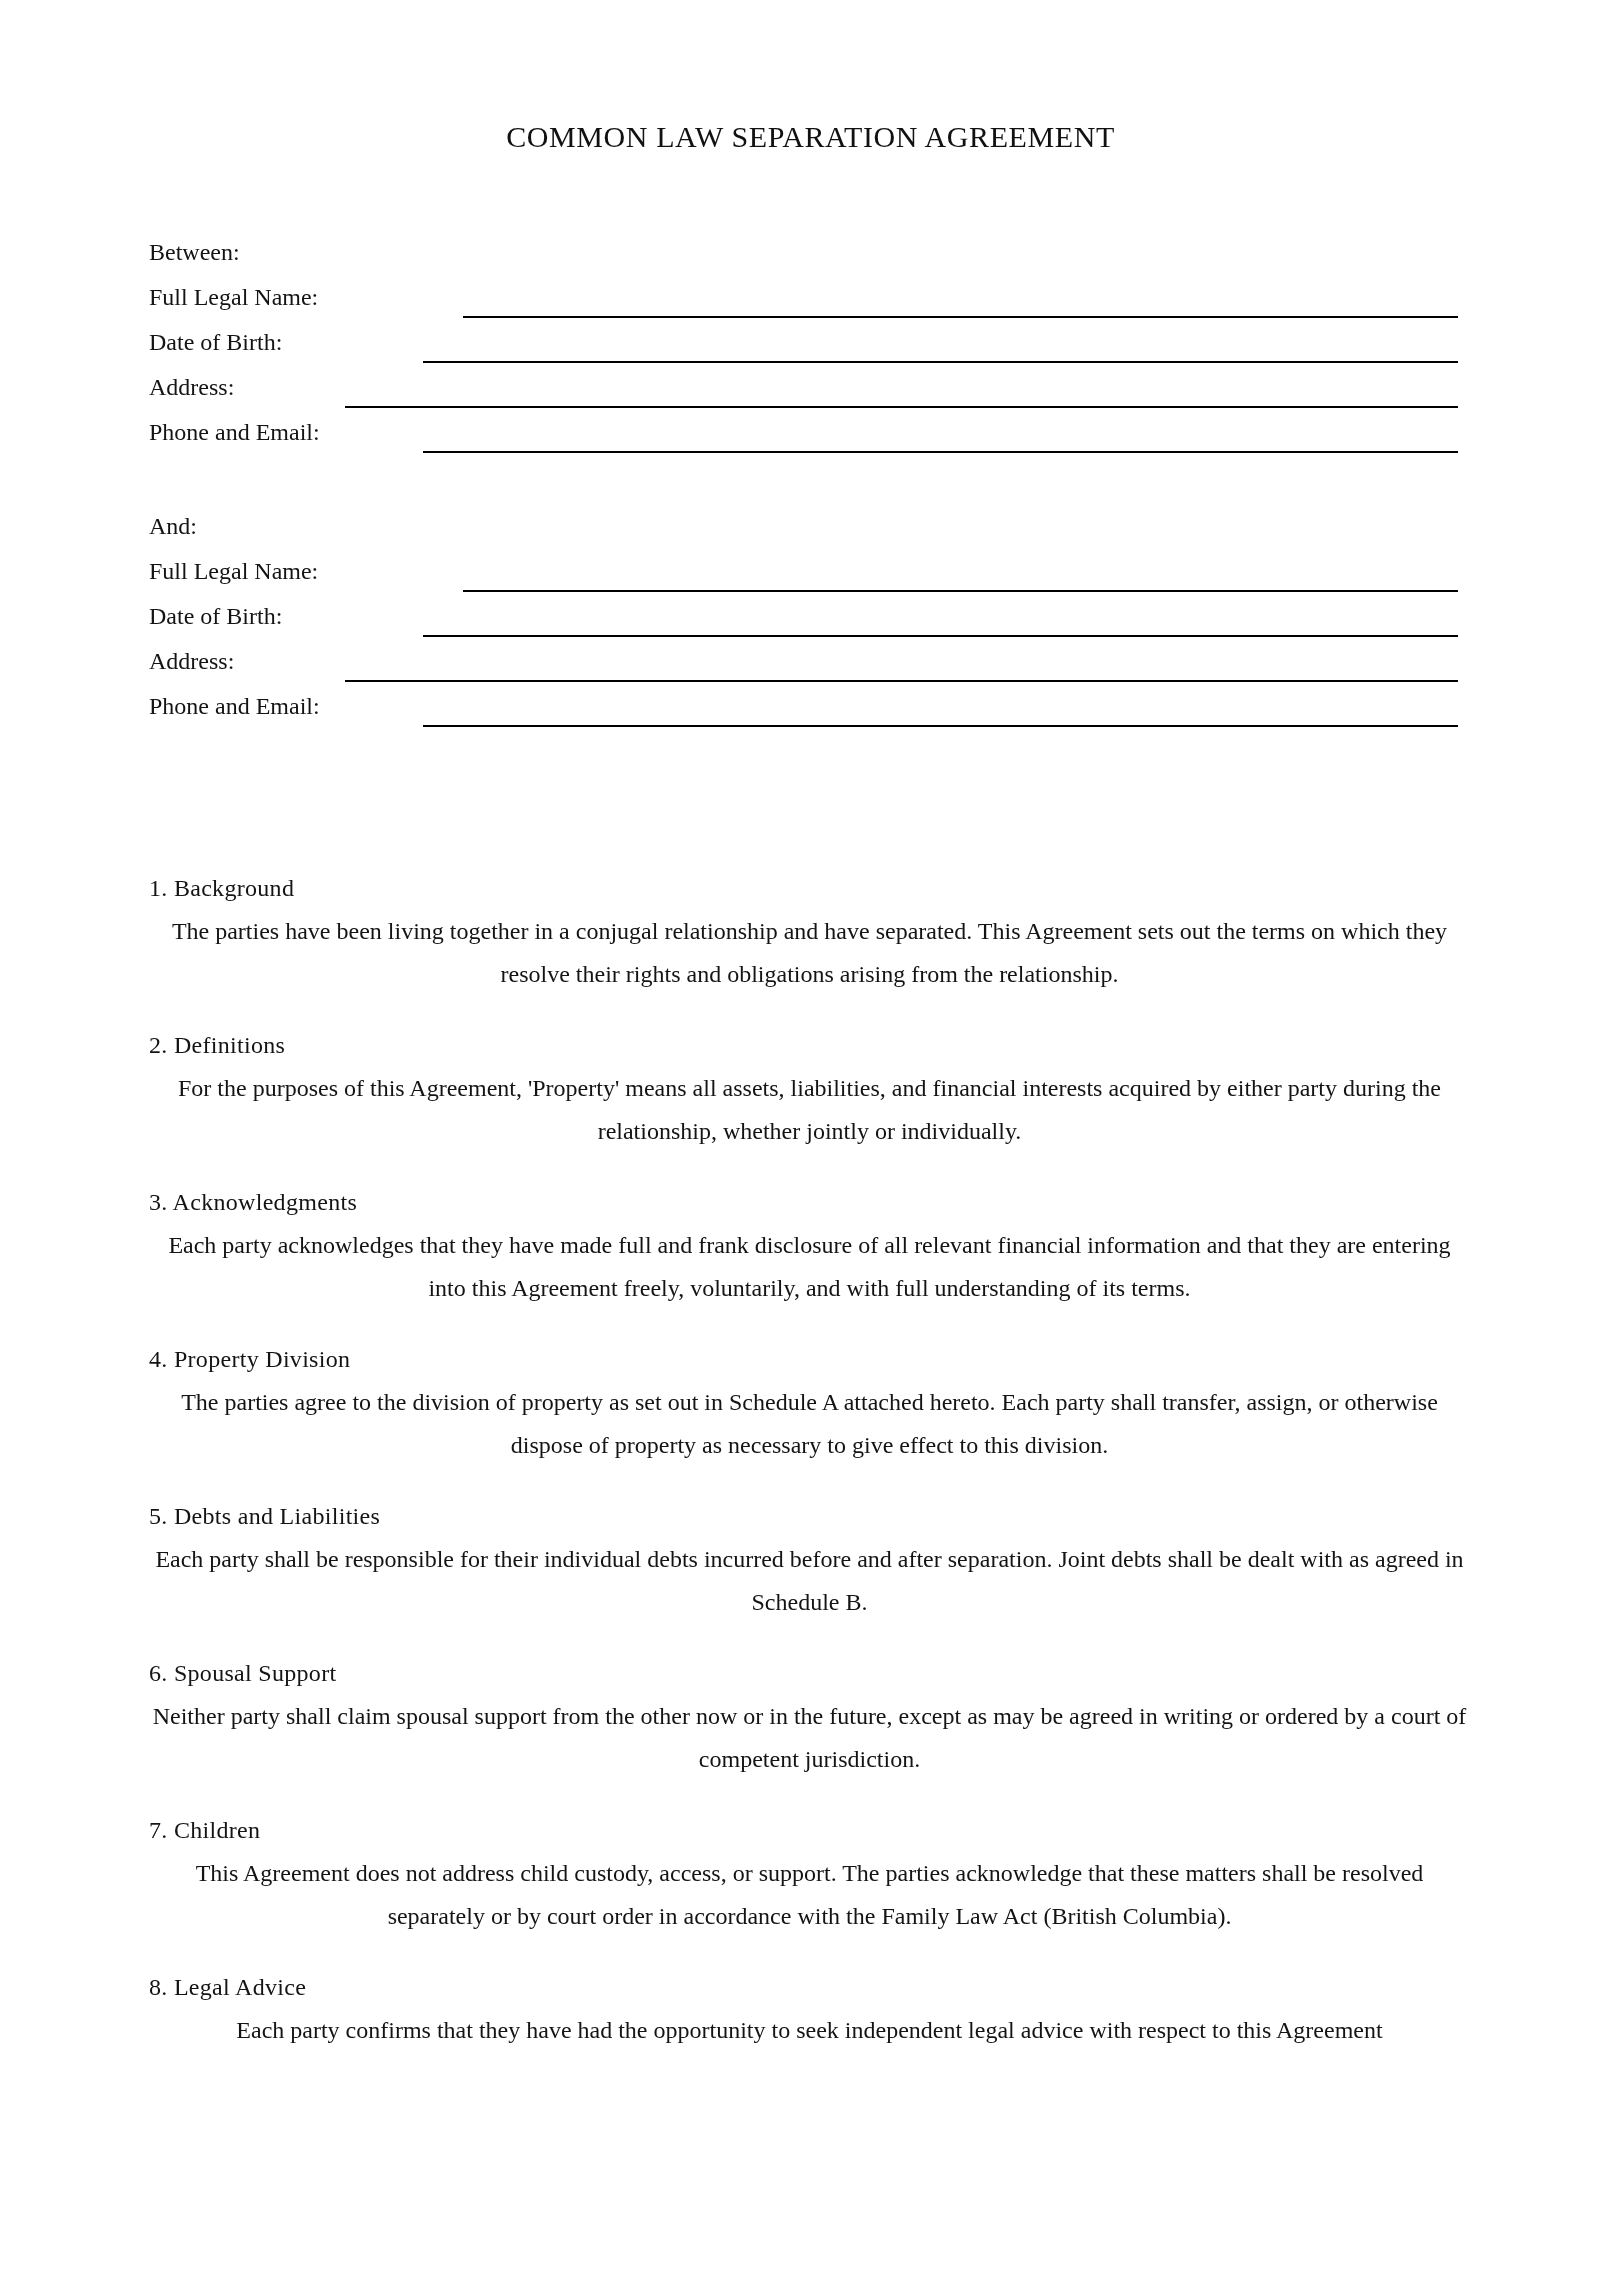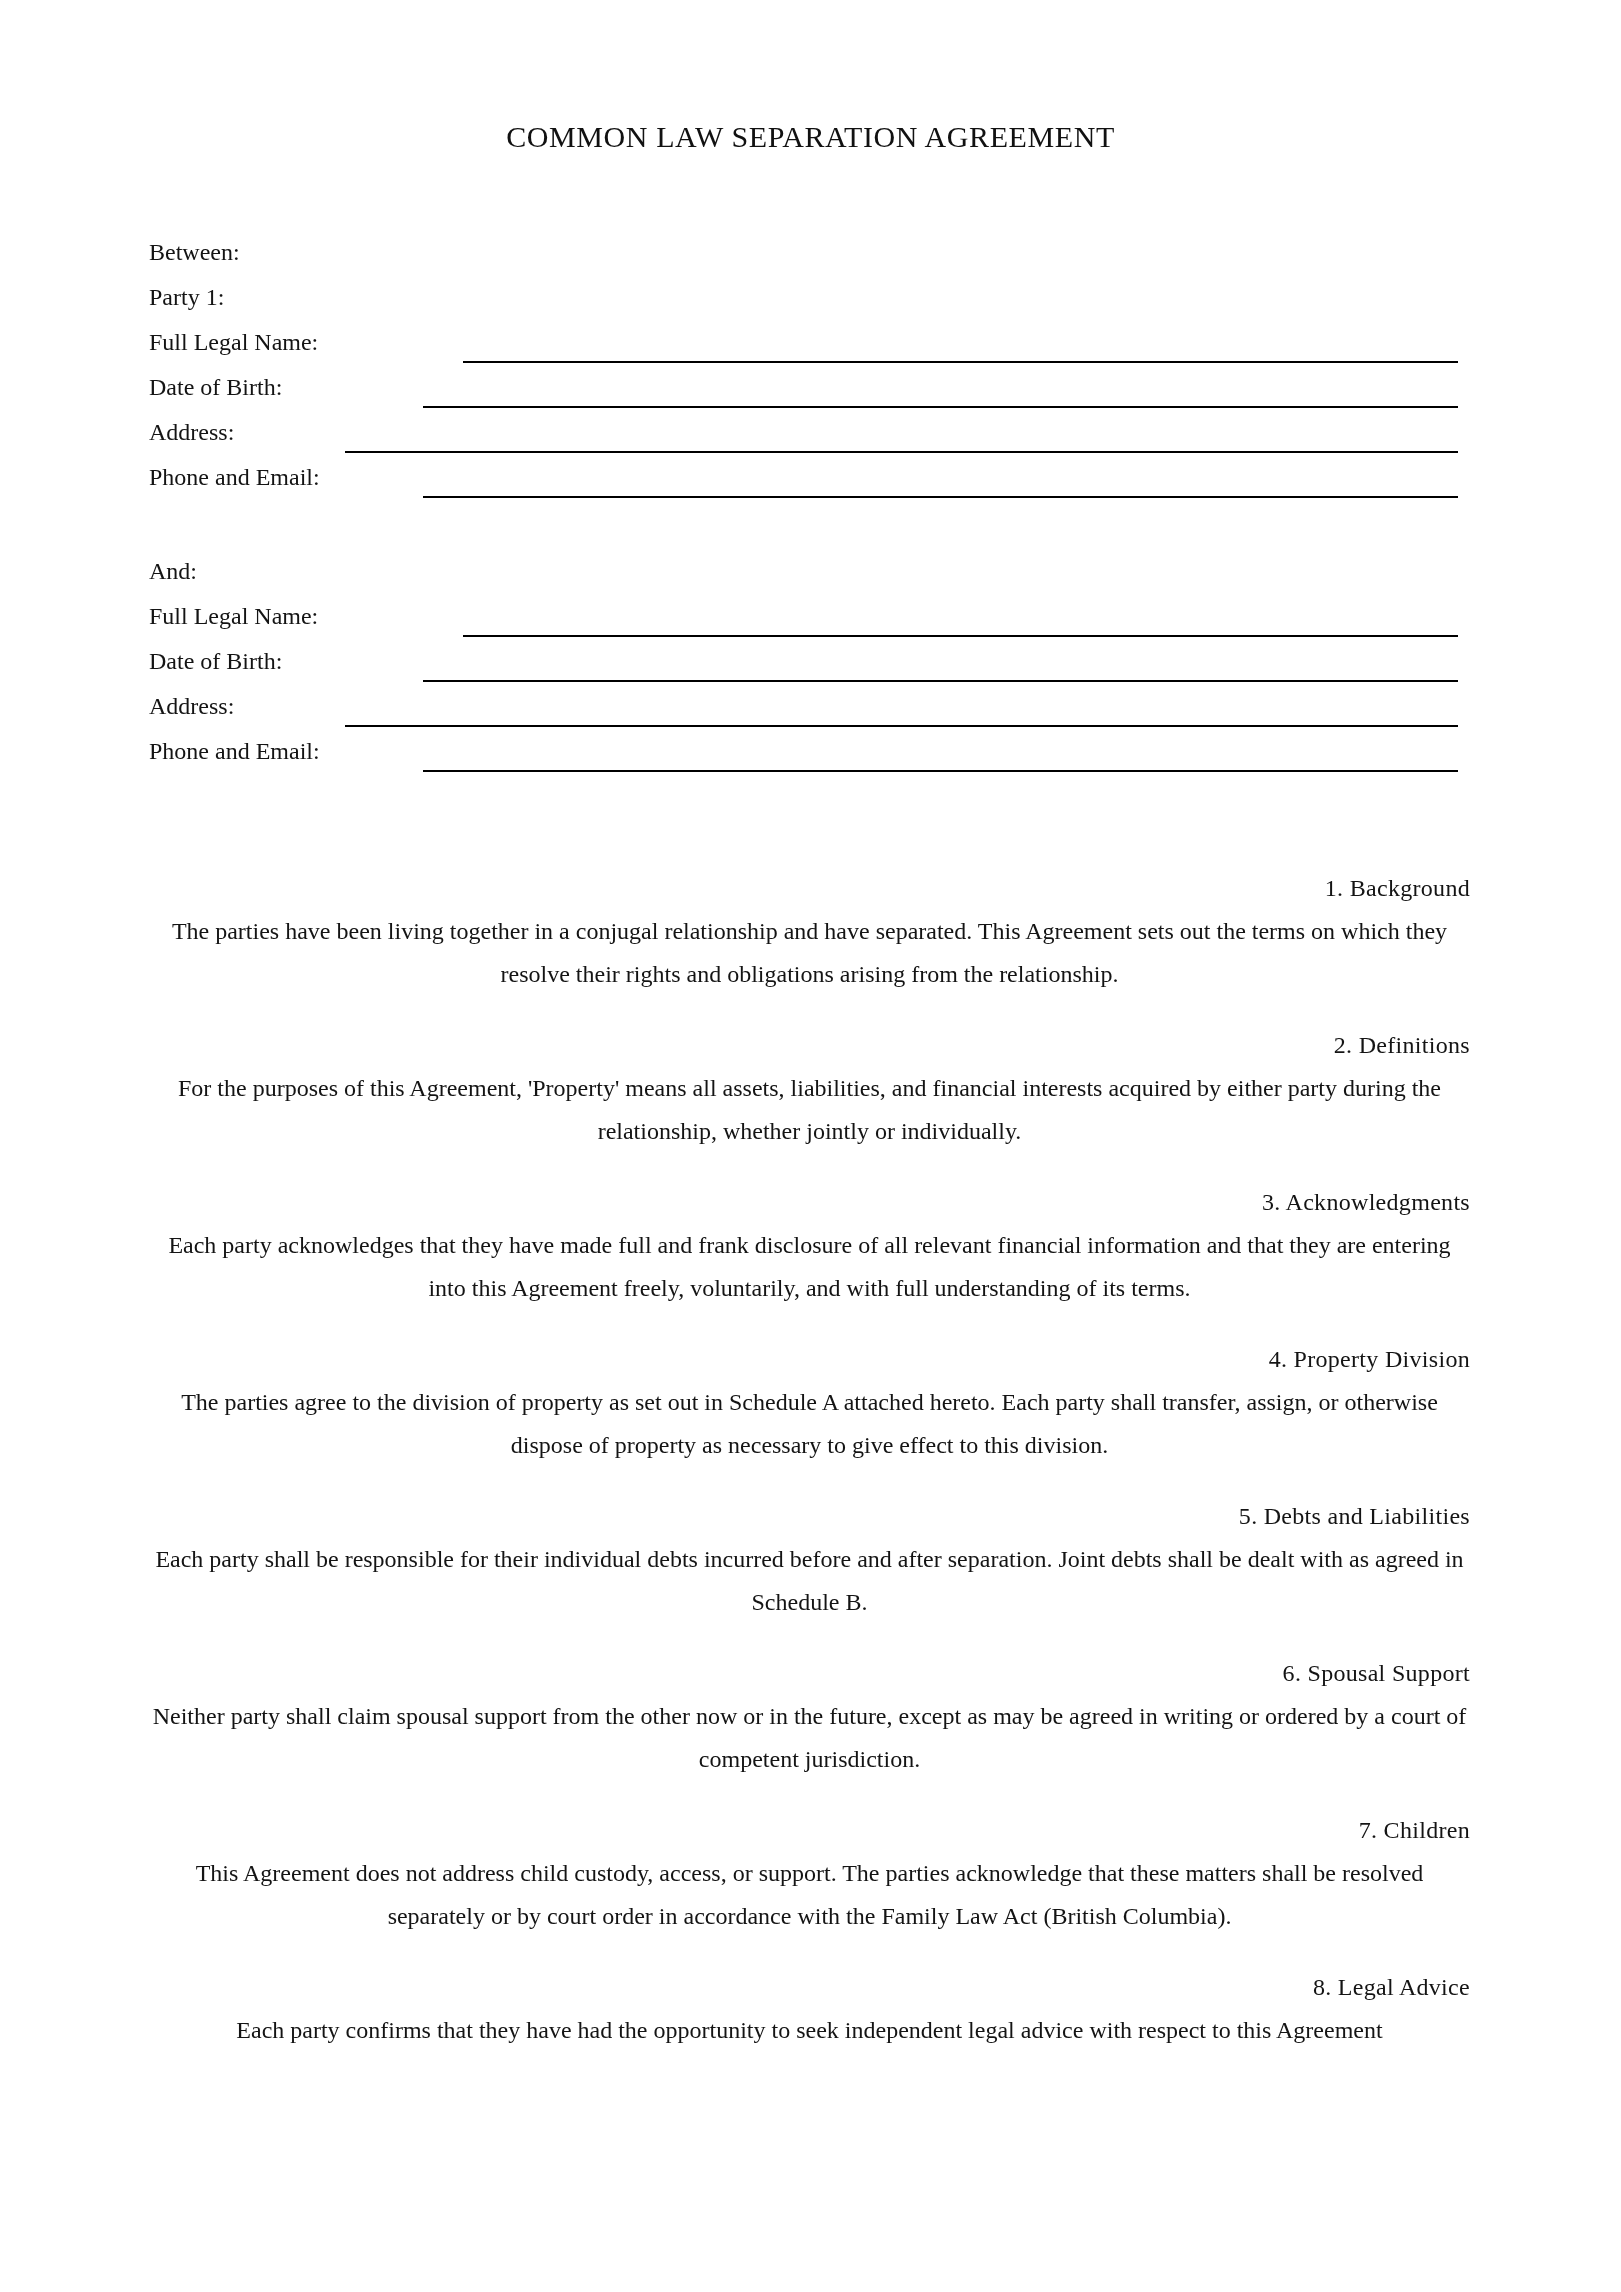--- a/index.html
+++ b/index.html
@@ -86,42 +86,40 @@
     top: 867px;
     left: 149px;
     width: 1321px;
   }
   .section { margin-bottom: 28px; }
   .section-heading {
     font-size: 24px;
     line-height: 43px;
     color: #141414;
     letter-spacing: 0.3px;
-    text-align: right;
   }
   .section-body {
     font-size: 24px;
     line-height: 43px;
     color: #141414;
     text-align: center;
     max-width: 1321px;
   }
 </style>
 </head>
 <body>
 
 <div class="page">
 
   <div class="doc-title">COMMON LAW SEPARATION AGREEMENT</div>
 
   <div class="parties">
 
     <div class="party-block">
       <div class="plain-line">Between:</div>
-      <div class="plain-line">Party 1:</div>
 
       <div class="field-row">
         <span class="field-label">Full Legal Name:</span>
         <span class="field-rule rule-name"></span>
       </div>
 
       <div class="field-row">
         <span class="field-label">Date of Birth:</span>
         <span class="field-rule rule-dob"></span>
       </div>

